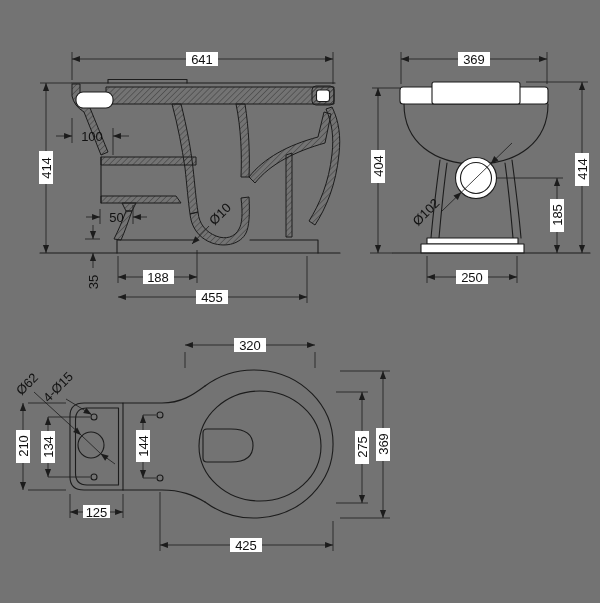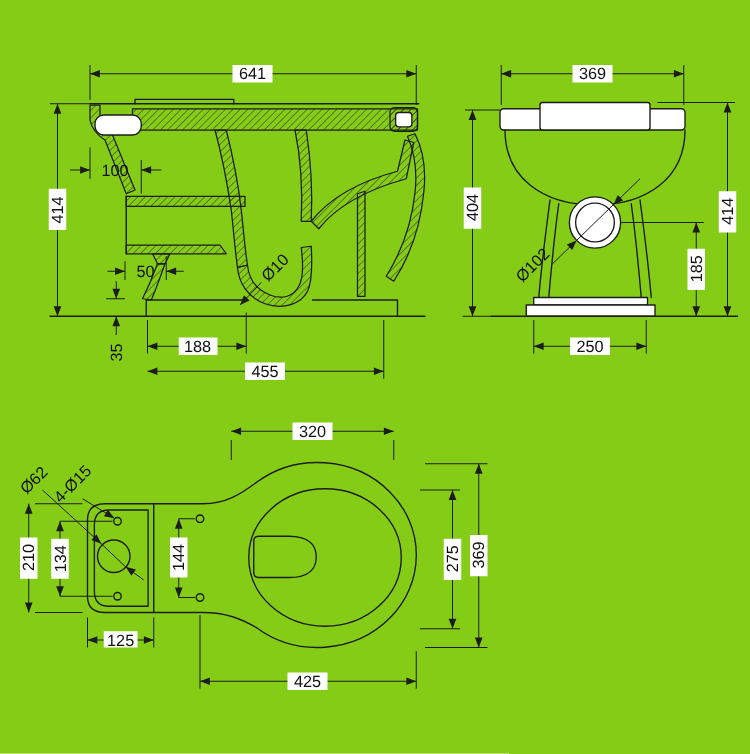--- a/index.html
+++ b/index.html
@@ -1,16 +1,16 @@
 <!DOCTYPE html>
 <html><head>
 <meta charset="utf-8">
 <style>
   html,body { margin:0; padding:0; background:#ffffff; }
-  .stage { width:600px; height:603px; background:#84cc16; position:relative; overflow:hidden; }
+  .stage { width:600px; height:603px; background:#737373; position:relative; overflow:hidden; }
   svg { display:block; }
   .o  { fill:none; stroke:#1c1c1c; stroke-width:1.1; stroke-linejoin:round; stroke-linecap:round; }
   .ow { fill:#ffffff; stroke:#1c1c1c; stroke-width:1.1; stroke-linejoin:round; }
   .hs { stroke:#1c1c1c; stroke-width:1; stroke-linejoin:round; }
   .d  { fill:none; stroke:#1c1c1c; stroke-width:0.8; }
   .bg { fill:#ffffff; stroke:none; }
   .t  { font-family:"Liberation Sans", sans-serif; font-size:13px; fill:#111;
         text-anchor:middle; }
 </style>
 </head>

